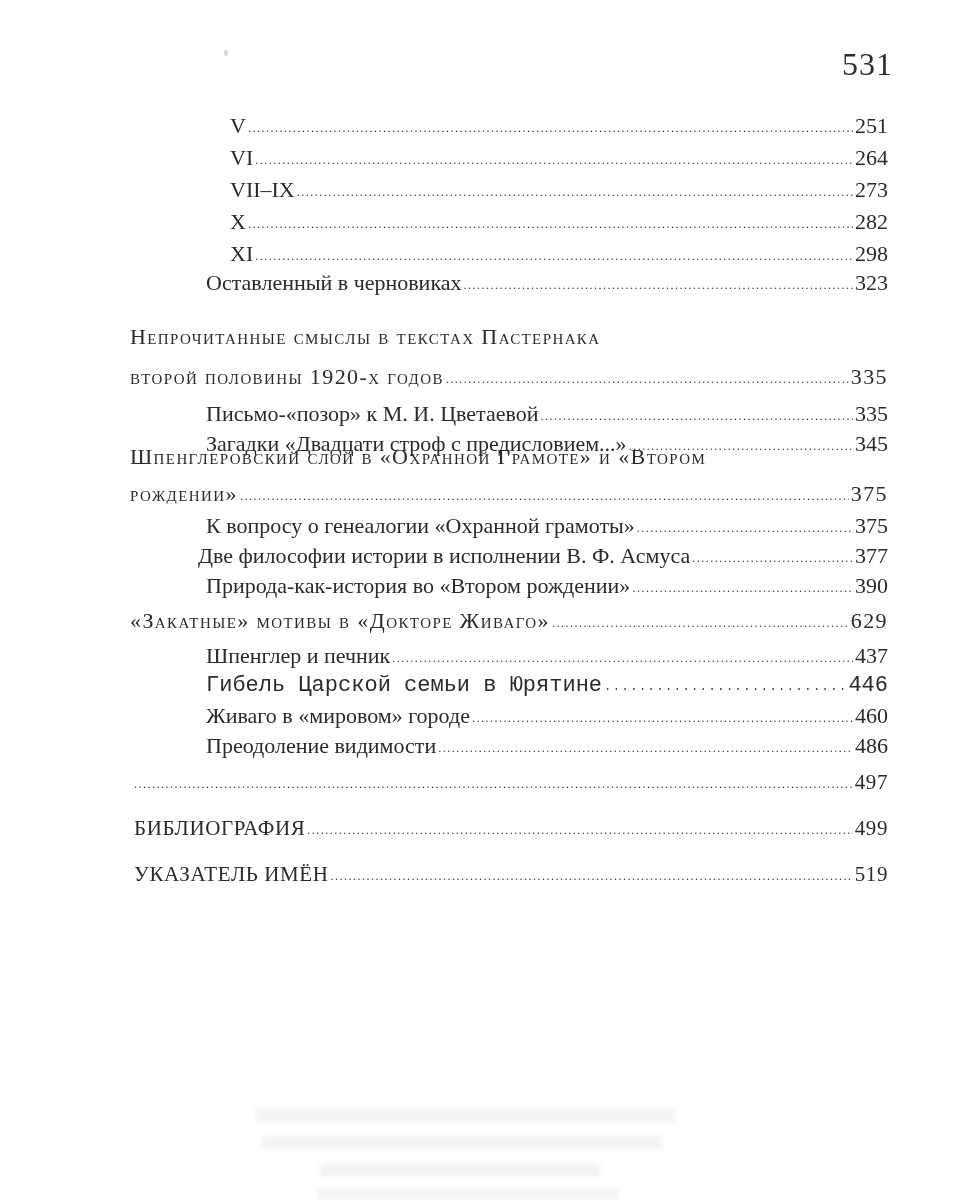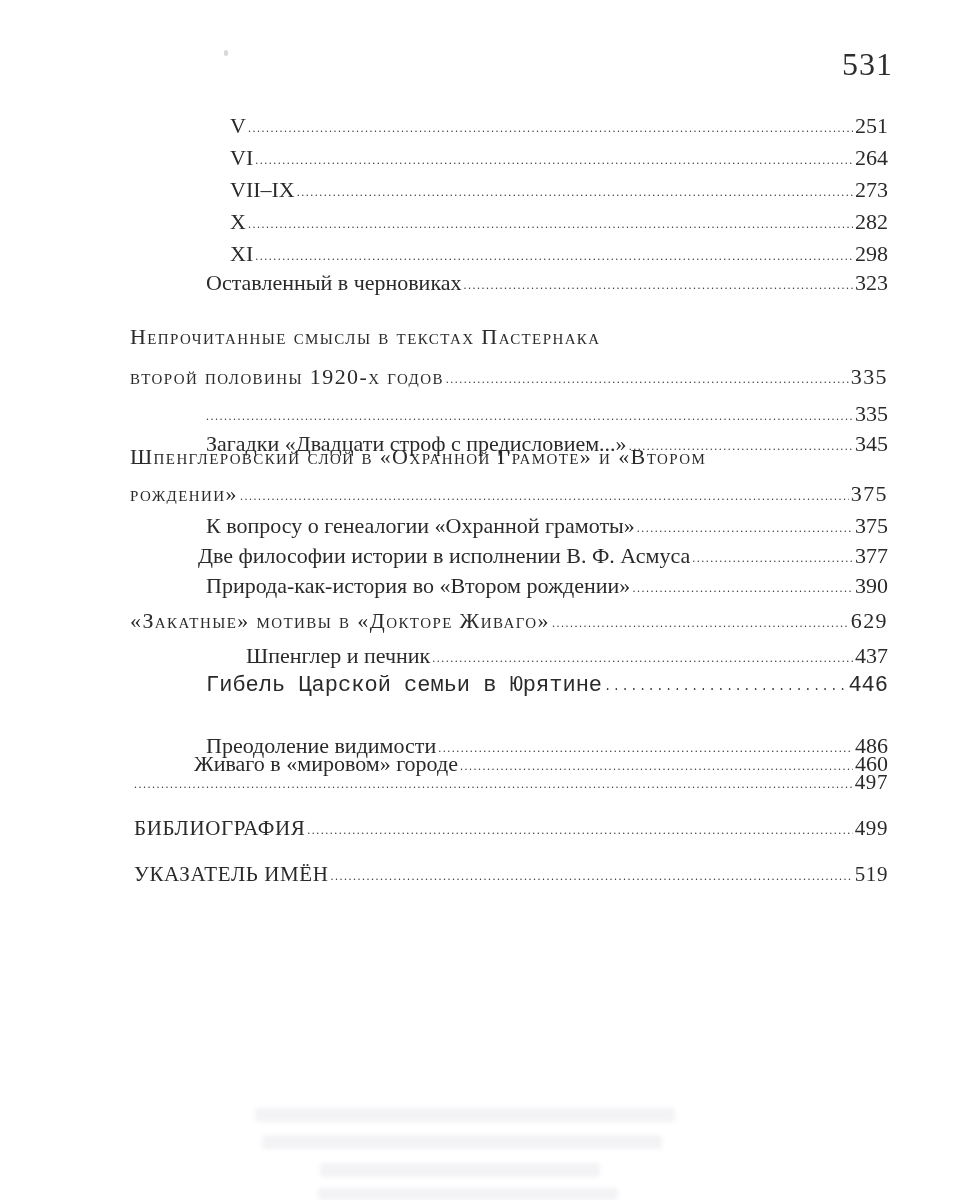--- a/index.html
+++ b/index.html
@@ -130,20 +130,21 @@
     <span class="page">323</span>
   </div>
 
   <div class="heading-line smallcaps" style="top:324px; left:130px;">Непрочитанные смыслы в текстах Пастернака</div>
   <div class="row smallcaps" style="top:364px; left:130px;">
     <span class="label">второй половины 1920-х годов</span>
     <span class="leader"></span>
     <span class="page">335</span>
   </div>
   <div class="row" style="top:401px; left:206px;">
+    <span class="label">Письмо-«позор» к М. И. Цветаевой</span>
     <span class="leader"></span>
     <span class="page">335</span>
   </div>
   <div class="row" style="top:431px; left:206px;">
     <span class="label">Загадки «Двадцати строф с предисловием...»</span>
     <span class="leader"></span>
     <span class="page">345</span>
   </div>
 
   <div class="heading-line smallcaps" style="top:444px; left:130px; top:444px;">Шпенглеровский слой в «Охранной Грамоте» и «Втором</div>
@@ -166,31 +167,31 @@
     <span class="label">Природа-как-история во «Втором рождении»</span>
     <span class="leader"></span>
     <span class="page">390</span>
   </div>
 
   <div class="row smallcaps" style="top:608px; left:130px;">
     <span class="label">«Закатные» мотивы в «Докторе Живаго»</span>
     <span class="leader"></span>
     <span class="page">629</span>
   </div>
-  <div class="row" style="top:643px; left:206px;margin-left:40px;">
+  <div class="row" style="top:643px; left:206px;">
     <span class="label">Шпенглер и печник</span>
     <span class="leader"></span>
     <span class="page">437</span>
   </div>
   <div class="row" style="top:673px; left:206px;font-family:Liberation Mono, monospace;">
     <span class="label">Гибель Царской семьи в Юрятине</span>
     <span class="leader"></span>
     <span class="page">446</span>
   </div>
-  <div class="row" style="top:703px; left:194px;margin-top:48px;">
+  <div class="row" style="top:703px; left:206px;">
     <span class="label">Живаго в «мировом» городе</span>
     <span class="leader"></span>
     <span class="page">460</span>
   </div>
   <div class="row" style="top:733px; left:206px;">
     <span class="label">Преодоление видимости</span>
     <span class="leader"></span>
     <span class="page">486</span>
   </div>
 

